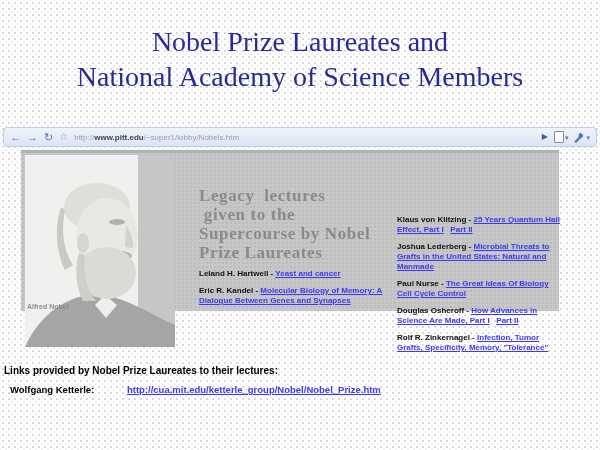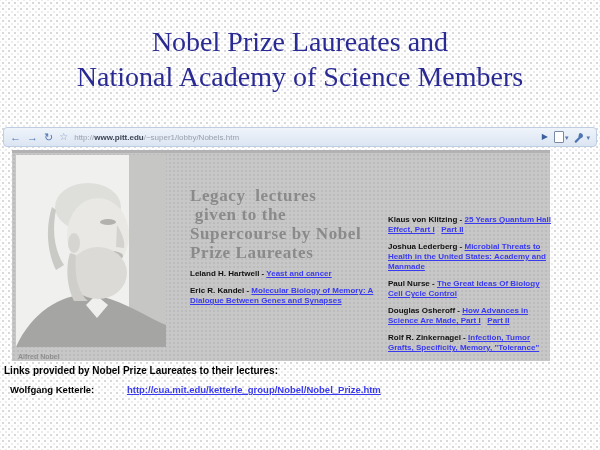--- a/index.html
+++ b/index.html
@@ -24,21 +24,21 @@
   }
   .nav{color:#4f74b3;font-size:11px;line-height:1;cursor:pointer;}
   .nav.star{color:#8aa1c4;font-size:10px;}
   .url{flex:1;font-size:8px;color:#99a1ae;white-space:nowrap;overflow:hidden;cursor:text;}
   .url b{color:#3d4document654;color:#3d4654;}
   .chrome .caret{color:#5a79a8;font-size:7px;line-height:1;}
   .menu{display:flex;align-items:center;gap:1px;cursor:pointer;}
   .pageicon{width:8px;height:10px;background:#fff;border:1px solid #7a8aa5;border-radius:1px;}
   
   .content{
-    position:absolute;left:12px;top:150px;width:538px;height:211px;box-sizing:border-box;
+    position:absolute;left:21px;top:150px;width:538px;height:161px;box-sizing:border-box;
     background-color:#c7c7c7;
     background-image:radial-gradient(#bbbbbb .7px,transparent .9px);
     background-size:4px 4px;border-top:3px solid #b2b2b2;
   }
   .portrait{position:absolute;left:4px;top:2px;}
   .caption{position:absolute;left:6px;bottom:1px;font-size:7px;font-weight:bold;color:#8d8d8d;}
   .colmid{position:absolute;left:178px;top:33px;width:196px;}
   .heading{
     font-family:"Liberation Serif",serif;font-weight:bold;font-size:17px;line-height:19px;
     color:#8a8a8a;letter-spacing:.6px;white-space:pre-wrap;
@@ -109,21 +109,21 @@
 Supercourse by Nobel
 Prize Laureates</div>
       <div id="col-left">
           <div class="entry"><span>Leland H. Hartwell - </span><a class="plink">Yeast and cancer</a></div>
           <div class="entry"><span>Eric R. Kandel - </span><a class="plink">Molecular Biology of Memory: A Dialogue Between Genes and Synapses</a></div>
         </div>
     </div>
 
     <div class="colright" id="col-right">
         <div class="entry"><span>Klaus von Klitzing - </span><a class="plink">25 Years Quantum Hall Effect, Part I</a>&nbsp;&nbsp;&nbsp;<a class="plink">Part II</a></div>
-        <div class="entry"><span>Joshua Lederberg - </span><a class="plink">Microbial Threats to Health in the United States: Academy and Manmade</a></div>
+        <div class="entry"><span>Joshua Lederberg - </span><a class="plink">Microbial Threats to Grafts in the United States: Natural and Manmade</a></div>
         <div class="entry"><span>Paul Nurse - </span><a class="plink">The Great Ideas Of Biology</a><br><a class="plink">Cell Cycle Control</a></div>
         <div class="entry"><span>Douglas Osheroff - </span><a class="plink">How Advances in Science Are Made, Part I</a>&nbsp;&nbsp;&nbsp;<a class="plink">Part II</a></div>
         <div class="entry"><span>Rolf R. Zinkernagel - </span><a class="plink">Infection, Tumor Grafts, Specificity, Memory, "Tolerance"</a></div>
       </div>
   </div>
 
   <div class="footline1">Links provided by Nobel Prize Laureates to their lectures:</div>
   <div class="footline2">
     <span>Wolfgang Ketterle:</span>
     <a class="footlink">http://cua.mit.edu/ketterle_group/Nobel/Nobel_Prize.htm</a>

